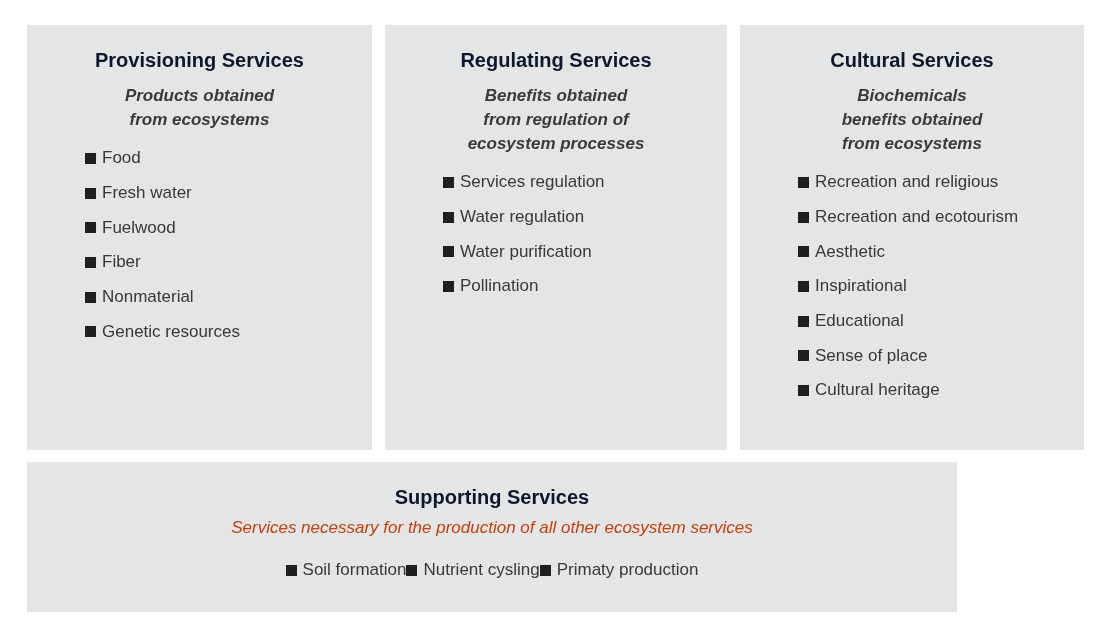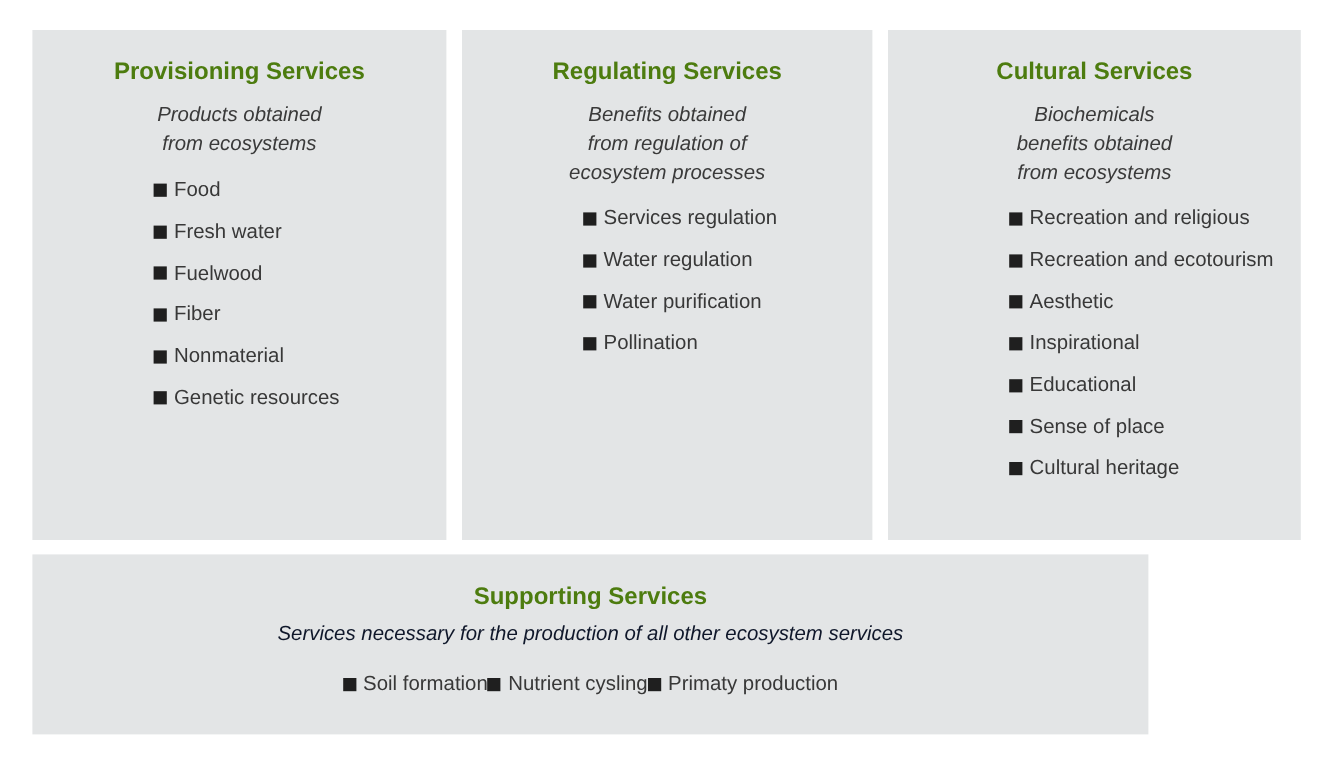--- a/index.html
+++ b/index.html
@@ -28,38 +28,37 @@
   }
   .panel.p1 { width: 345px; }
   .panel.p2 { width: 342px; }
   .panel.p3 { width: 344px; }
 
   .panel-title {
     margin-top: 23px;
     text-align: center;
     font-size: 20px;
     font-weight: bold;
-    color: #4d7c0f;
+    color: #0f172a;
     line-height: 24px;
   }
 
   .panel-subtitle {
     margin-top: 12px;
     text-align: center;
     font-style: italic;
     font-size: 17px;
     line-height: 24px;
     color: #3a3a3a;
   }
-  .panel-subtitle span { display: block; }
+  .panel-subtitle span { display: block; font-weight: bold; }
 
   .item-list {
     margin-top: 9px;
     padding-left: 58px;
-    margin-left: 43px;
   }
 
   .item {
     display: flex;
     align-items: center;
     height: 34.7px;
     font-size: 17px;
     color: #383838;
     white-space: nowrap;
   }
@@ -83,21 +82,21 @@
   }
 
   .bottom-panel .panel-title { margin-top: 23px; }
 
   .bottom-subtitle {
     margin-top: 7px;
     text-align: center;
     font-style: italic;
     font-size: 17px;
     line-height: 24px;
-    color: #0f172a;
+    color: #c2410c;
   }
 
   .supporting-items {
     margin-top: 13px;
     display: flex;
     justify-content: center;
   }
 </style>
 </head>
 <body>

